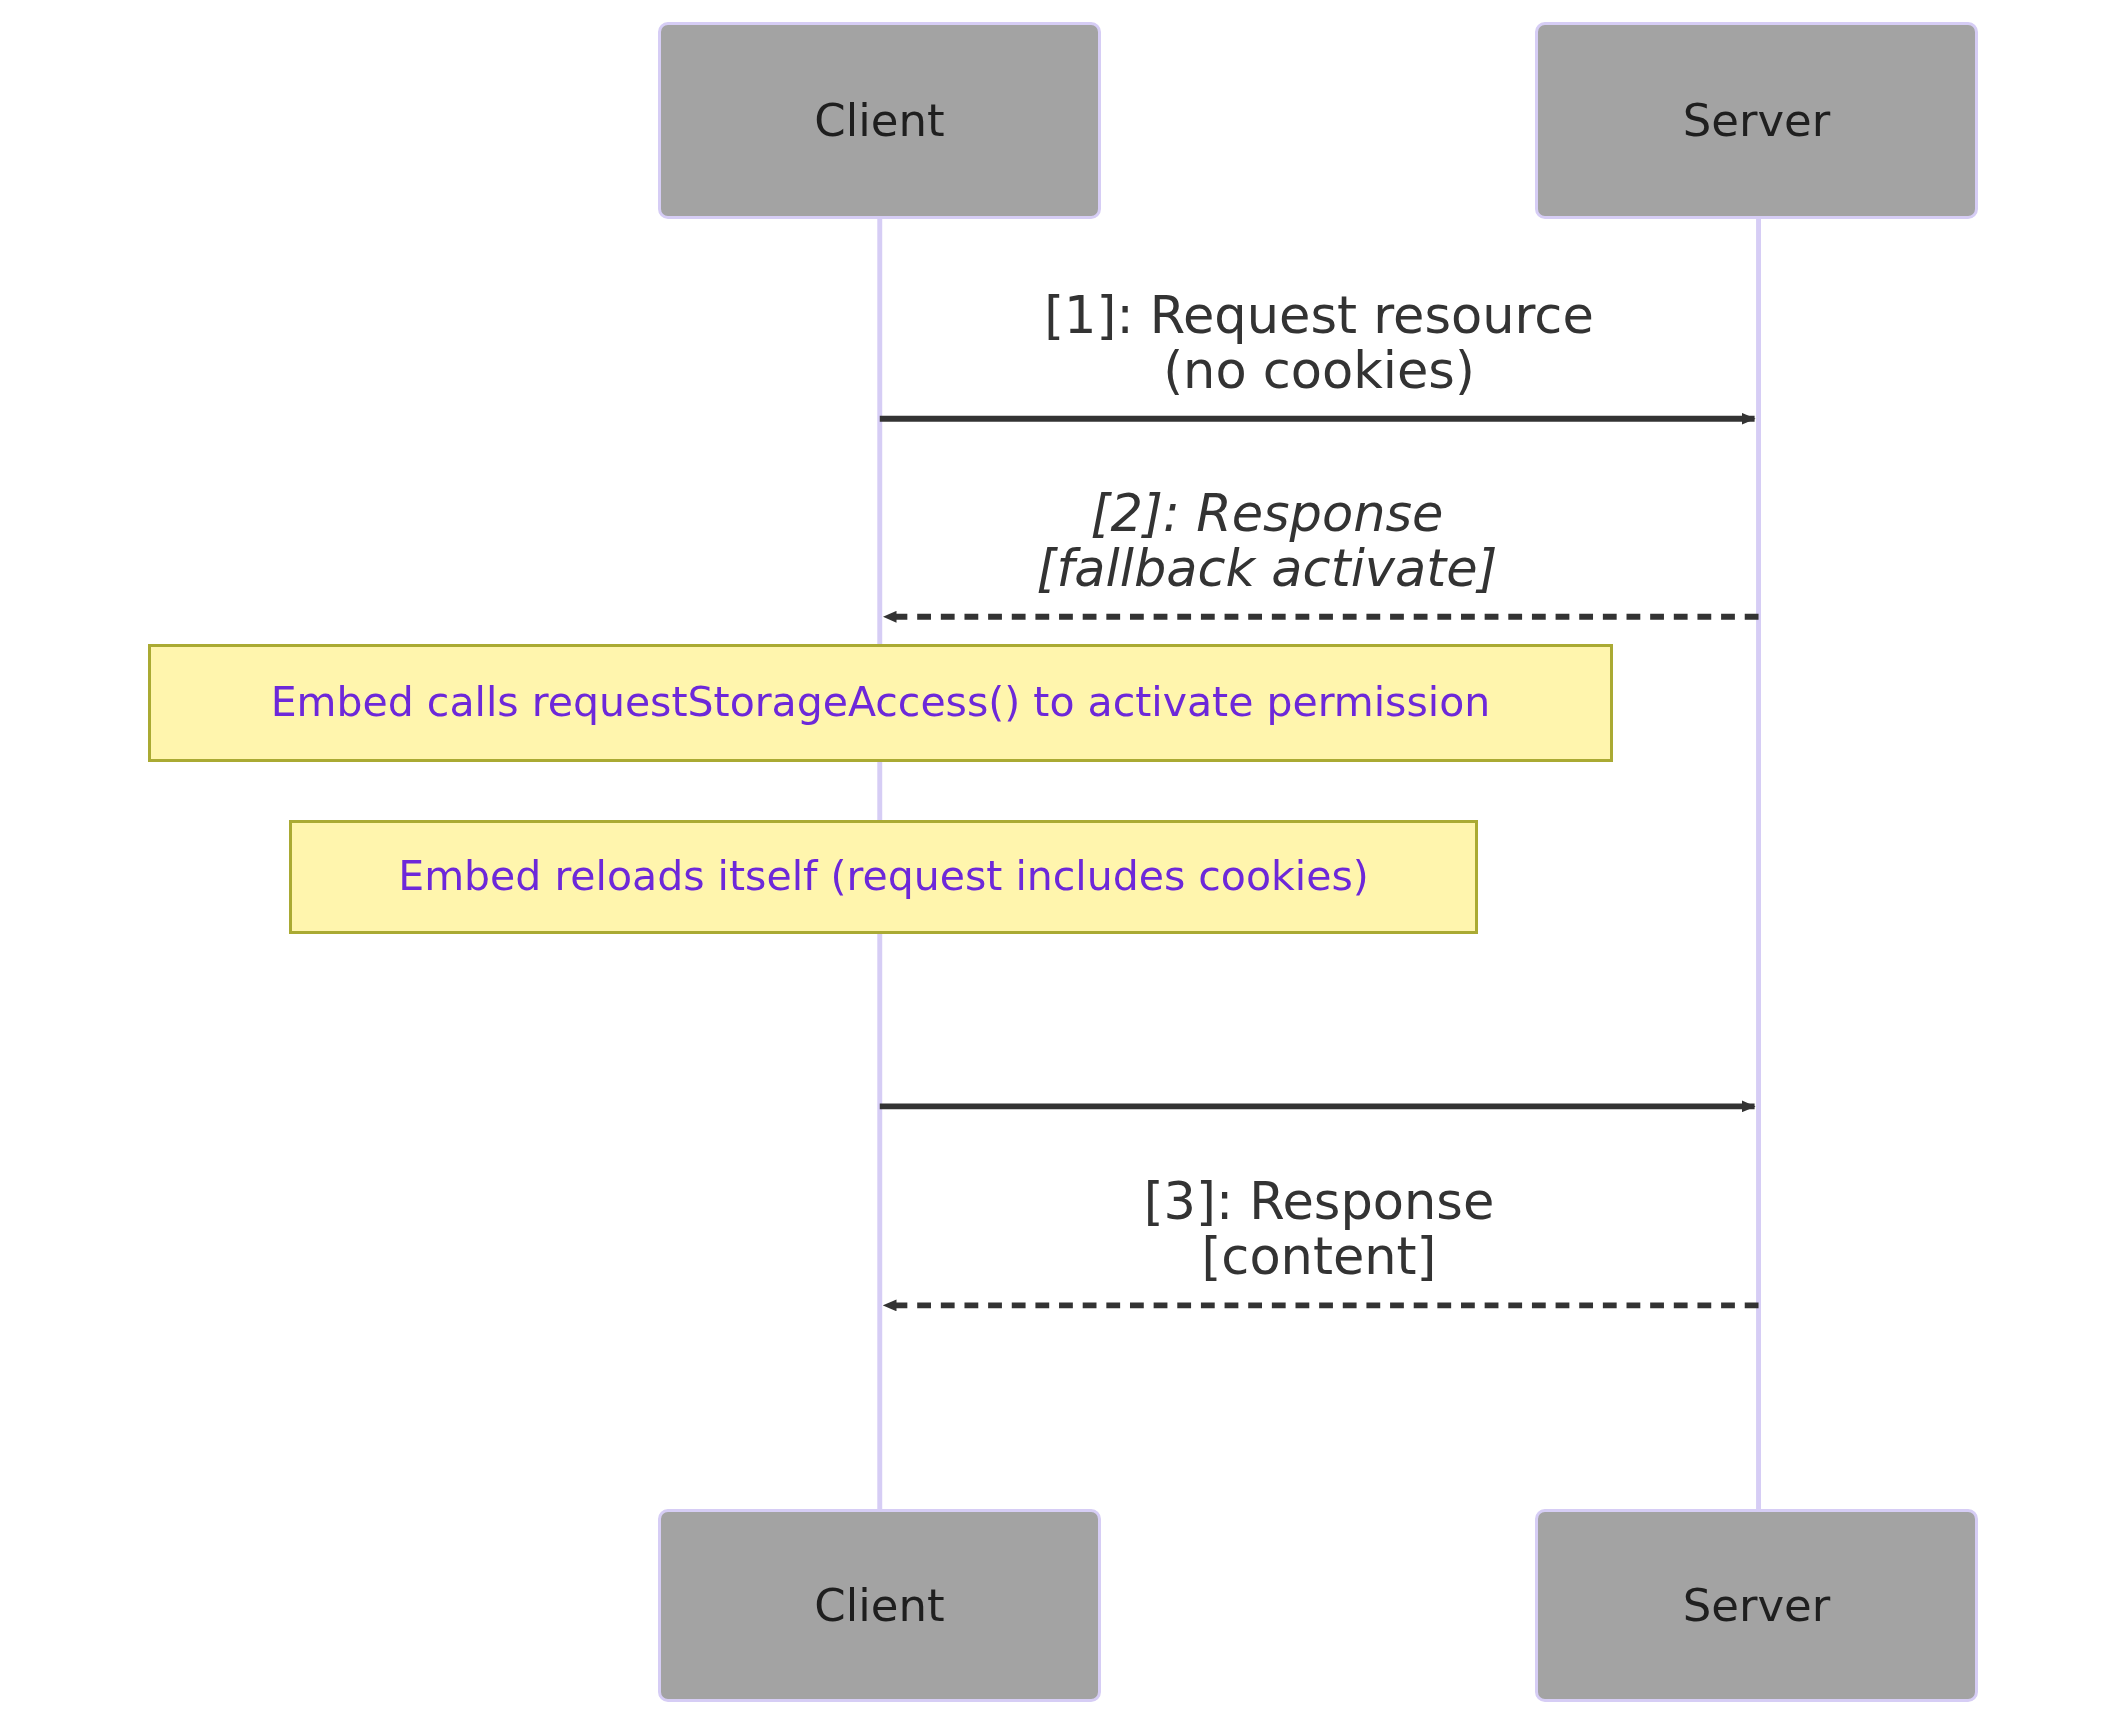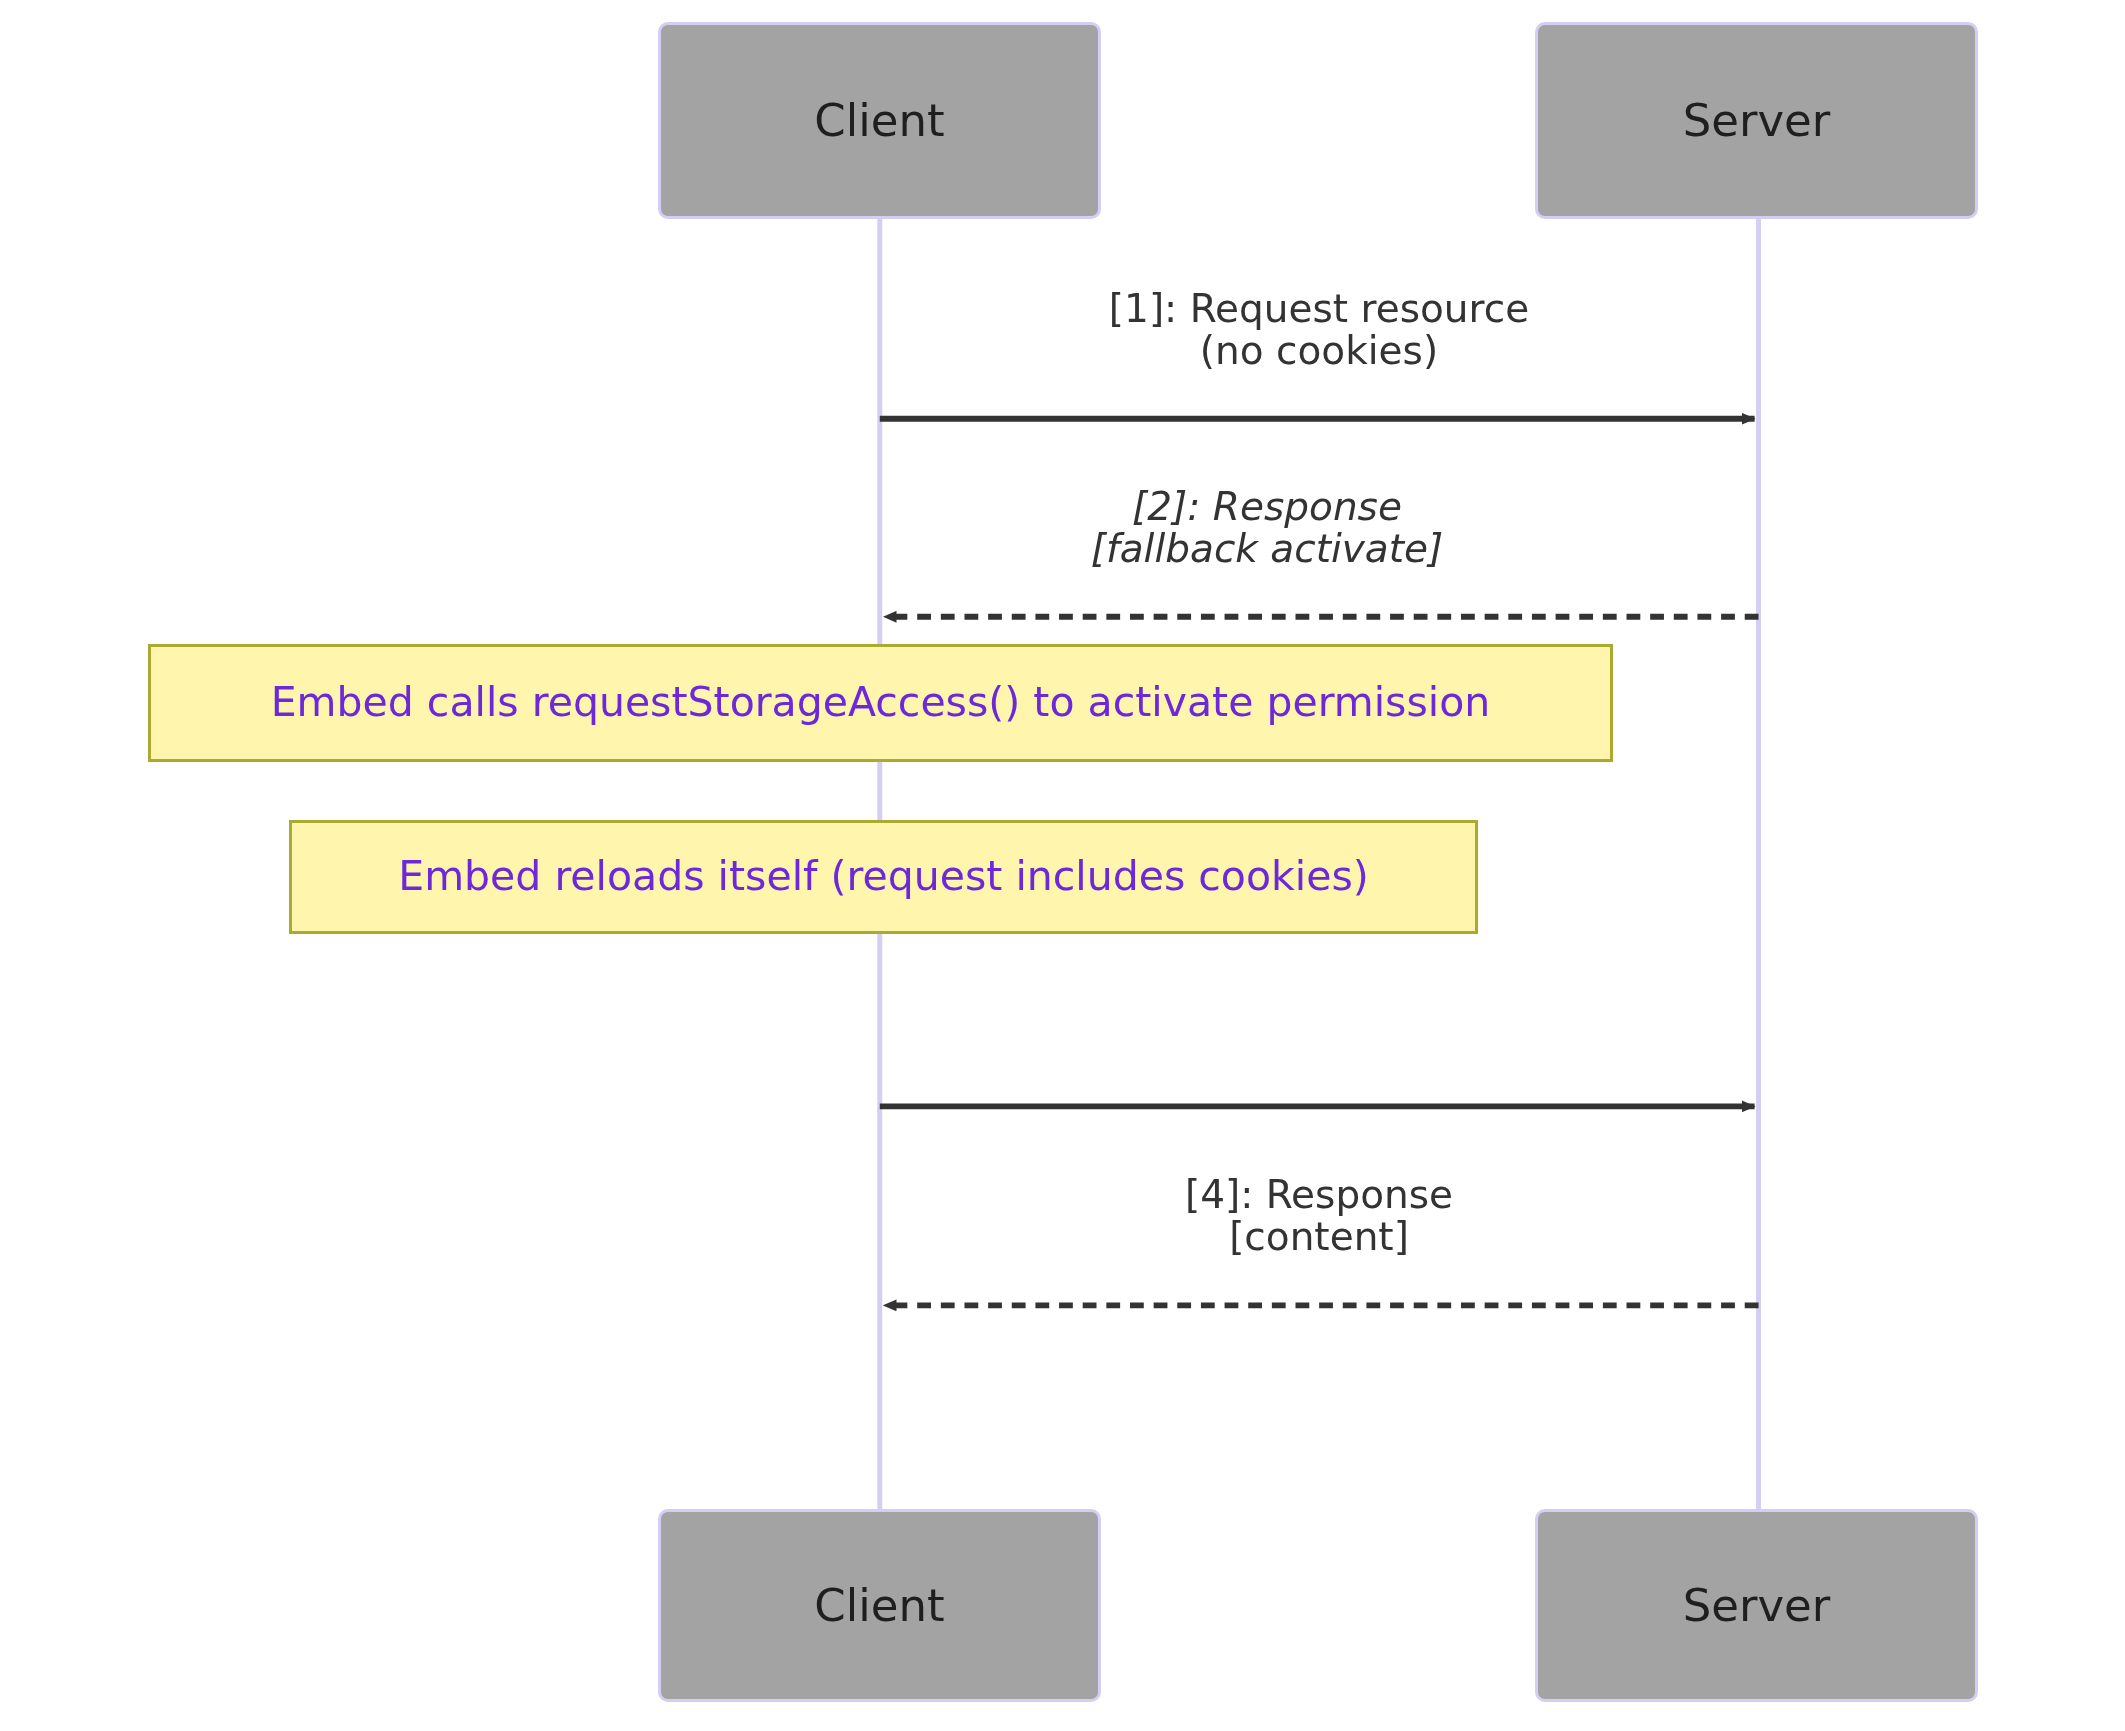--- a/index.html
+++ b/index.html
@@ -67,21 +67,21 @@
     padding: 0 15.8px;
     white-space: nowrap;
   }
 
   
   .msg-label {
     position: absolute;
     z-index: 3;
     text-align: center;
     color: #333333;
-    font-size: 39px;
+    font-size: 51px;
     line-height: 1.08;
     font-family: "DejaVu Sans", "Liberation Sans", sans-serif;
     white-space: nowrap;
     transform: translateX(-50%);
   }
   .msg-label .l2 { display: block; }
 </style>
 </head>
 <body>
 
@@ -122,21 +122,21 @@
     <span class="l2">(no cookies)</span>
   </div>
 
   <div class="msg-label" style="left:1267px; top:486px;font-style:italic;">
     <span class="l1">[2]: Response</span>
     <span class="l2">[fallback activate]</span>
   </div>
 
 
   <div class="msg-label" style="left:1319px; top:1174px;">
-    <span class="l1">[4]: Response</span>
+    <span class="l1">[3]: Response</span>
     <span class="l2">[content]</span>
   </div>
 
   <div class="note-box" style="left:148px; top:644px; width:1465px; height:118px;">
     <span class="note-label">Embed calls requestStorageAccess() to activate permission</span>
   </div>
 
   <div class="note-box" style="left:289px; top:791px; width:1189px; height:114px;margin-top:29px;">
     <span class="note-label">Embed reloads itself (request includes cookies)</span>
   </div>

